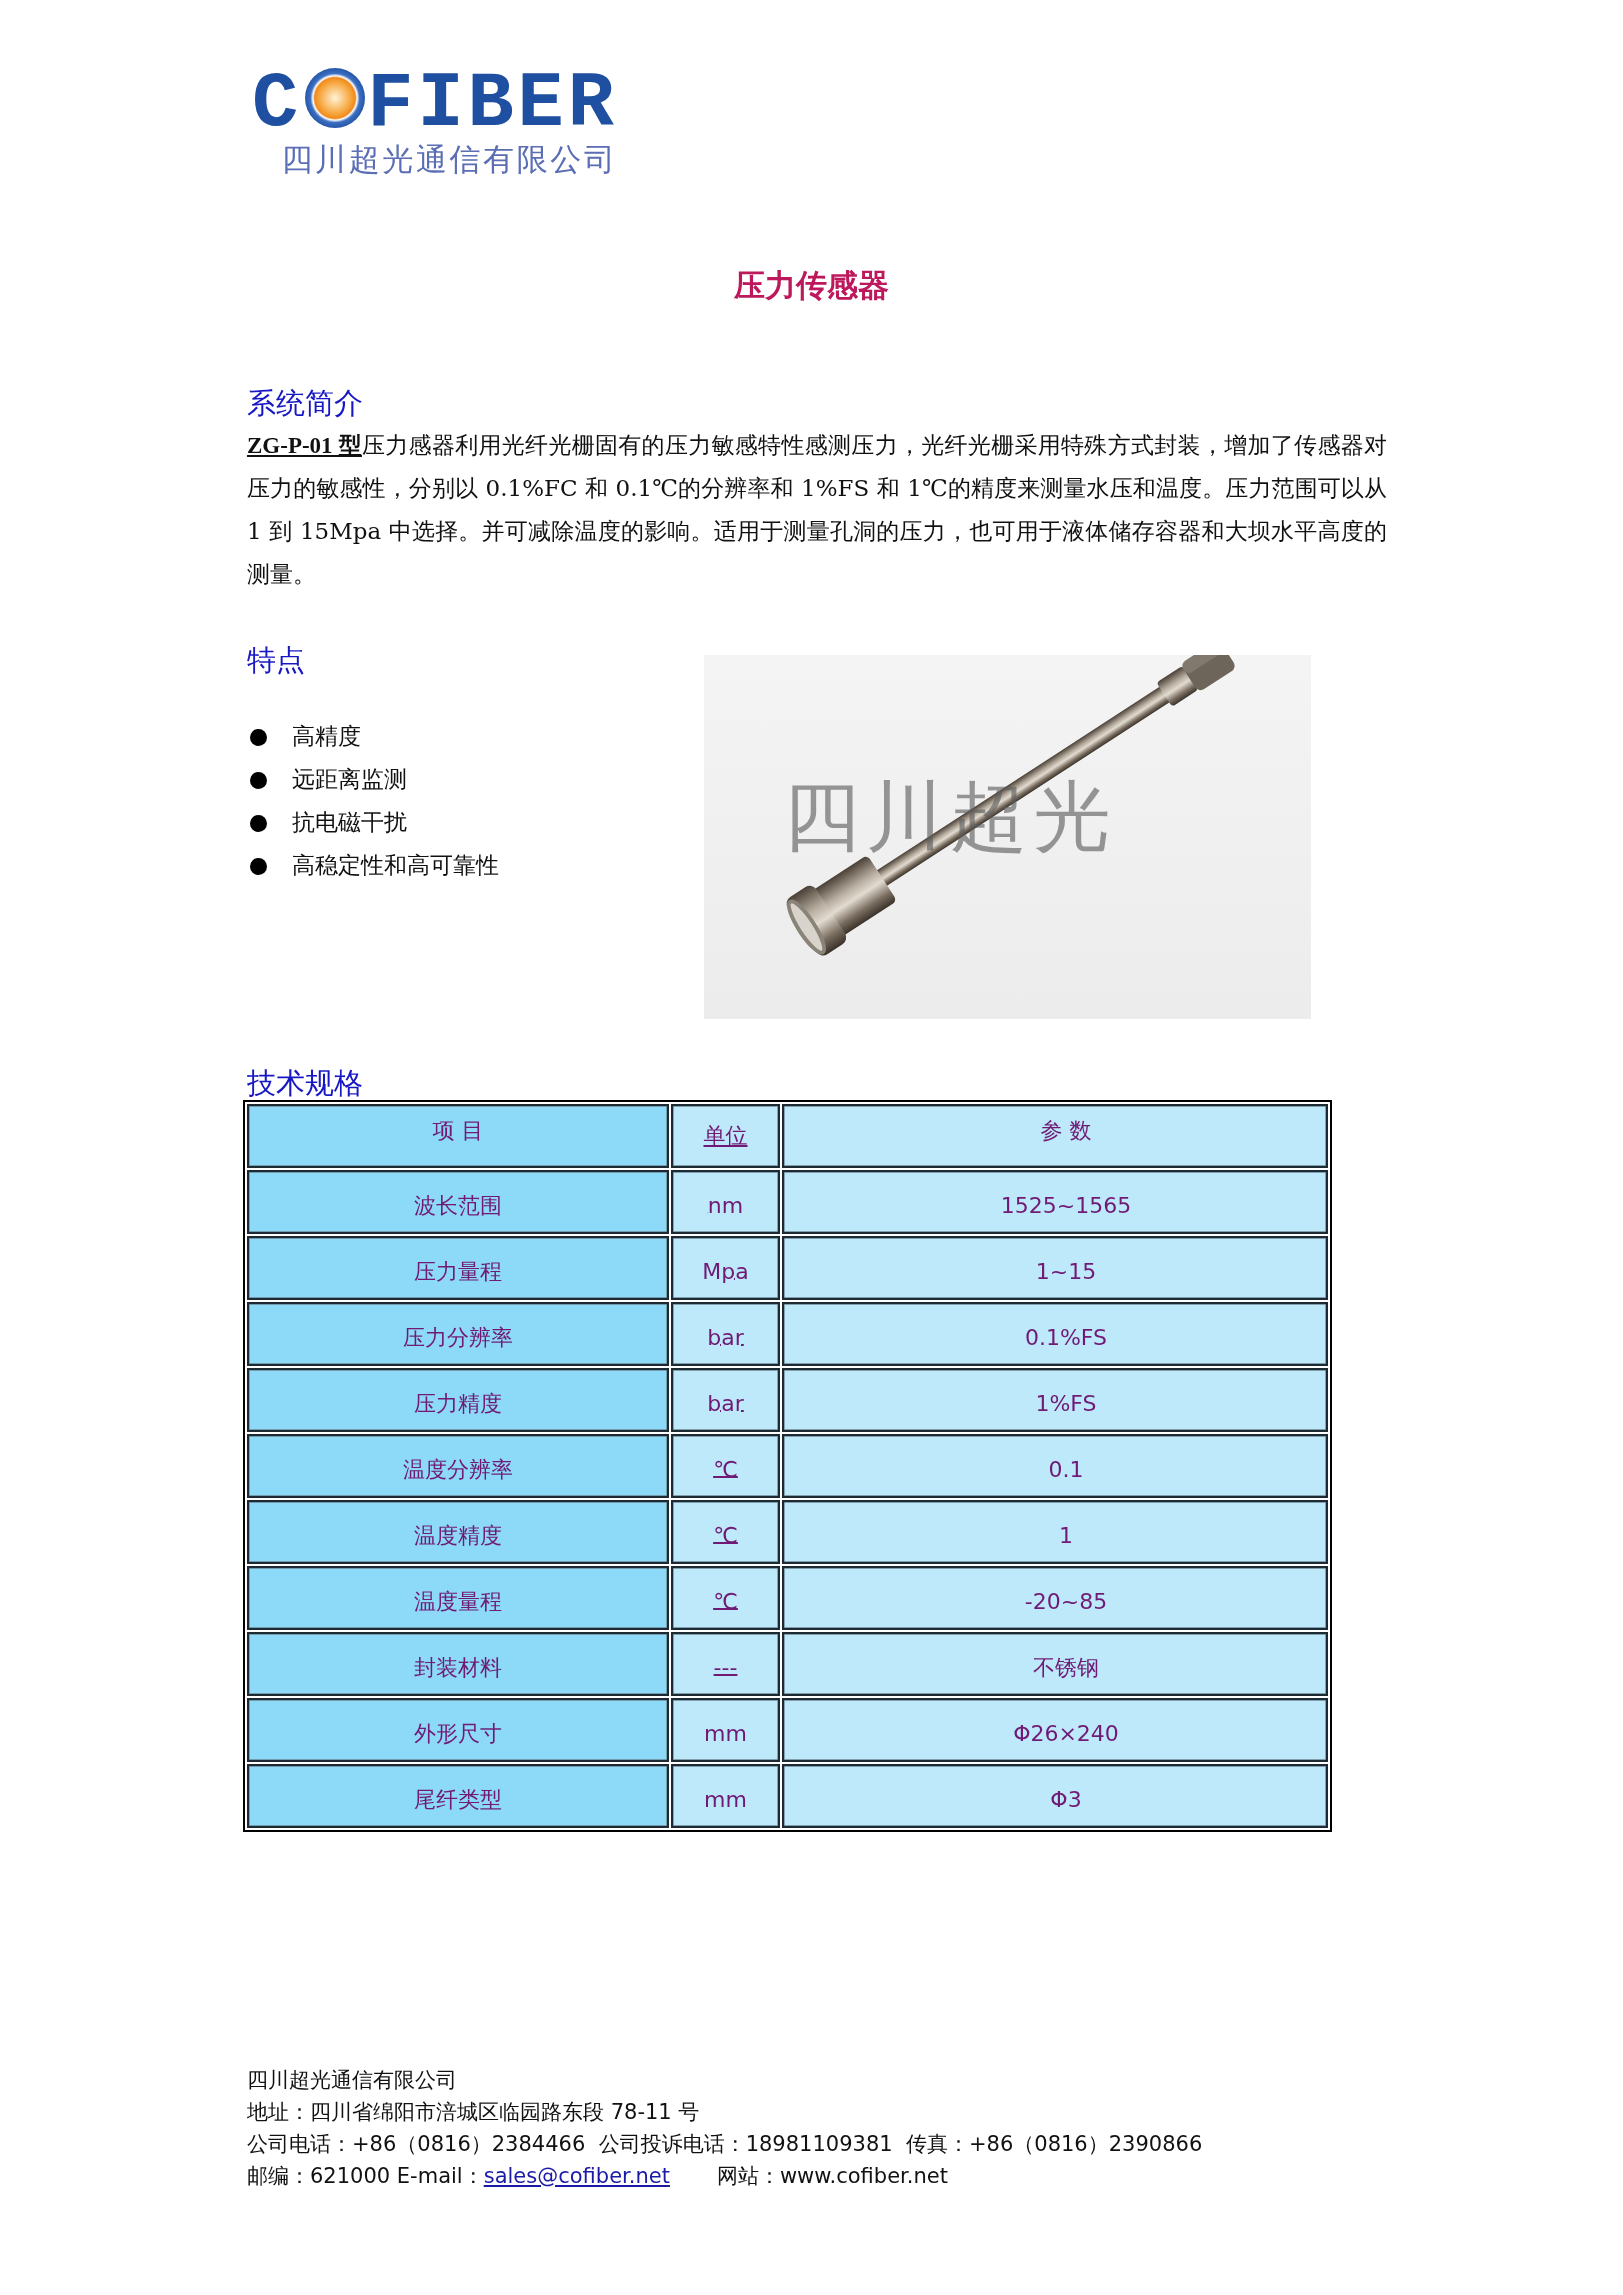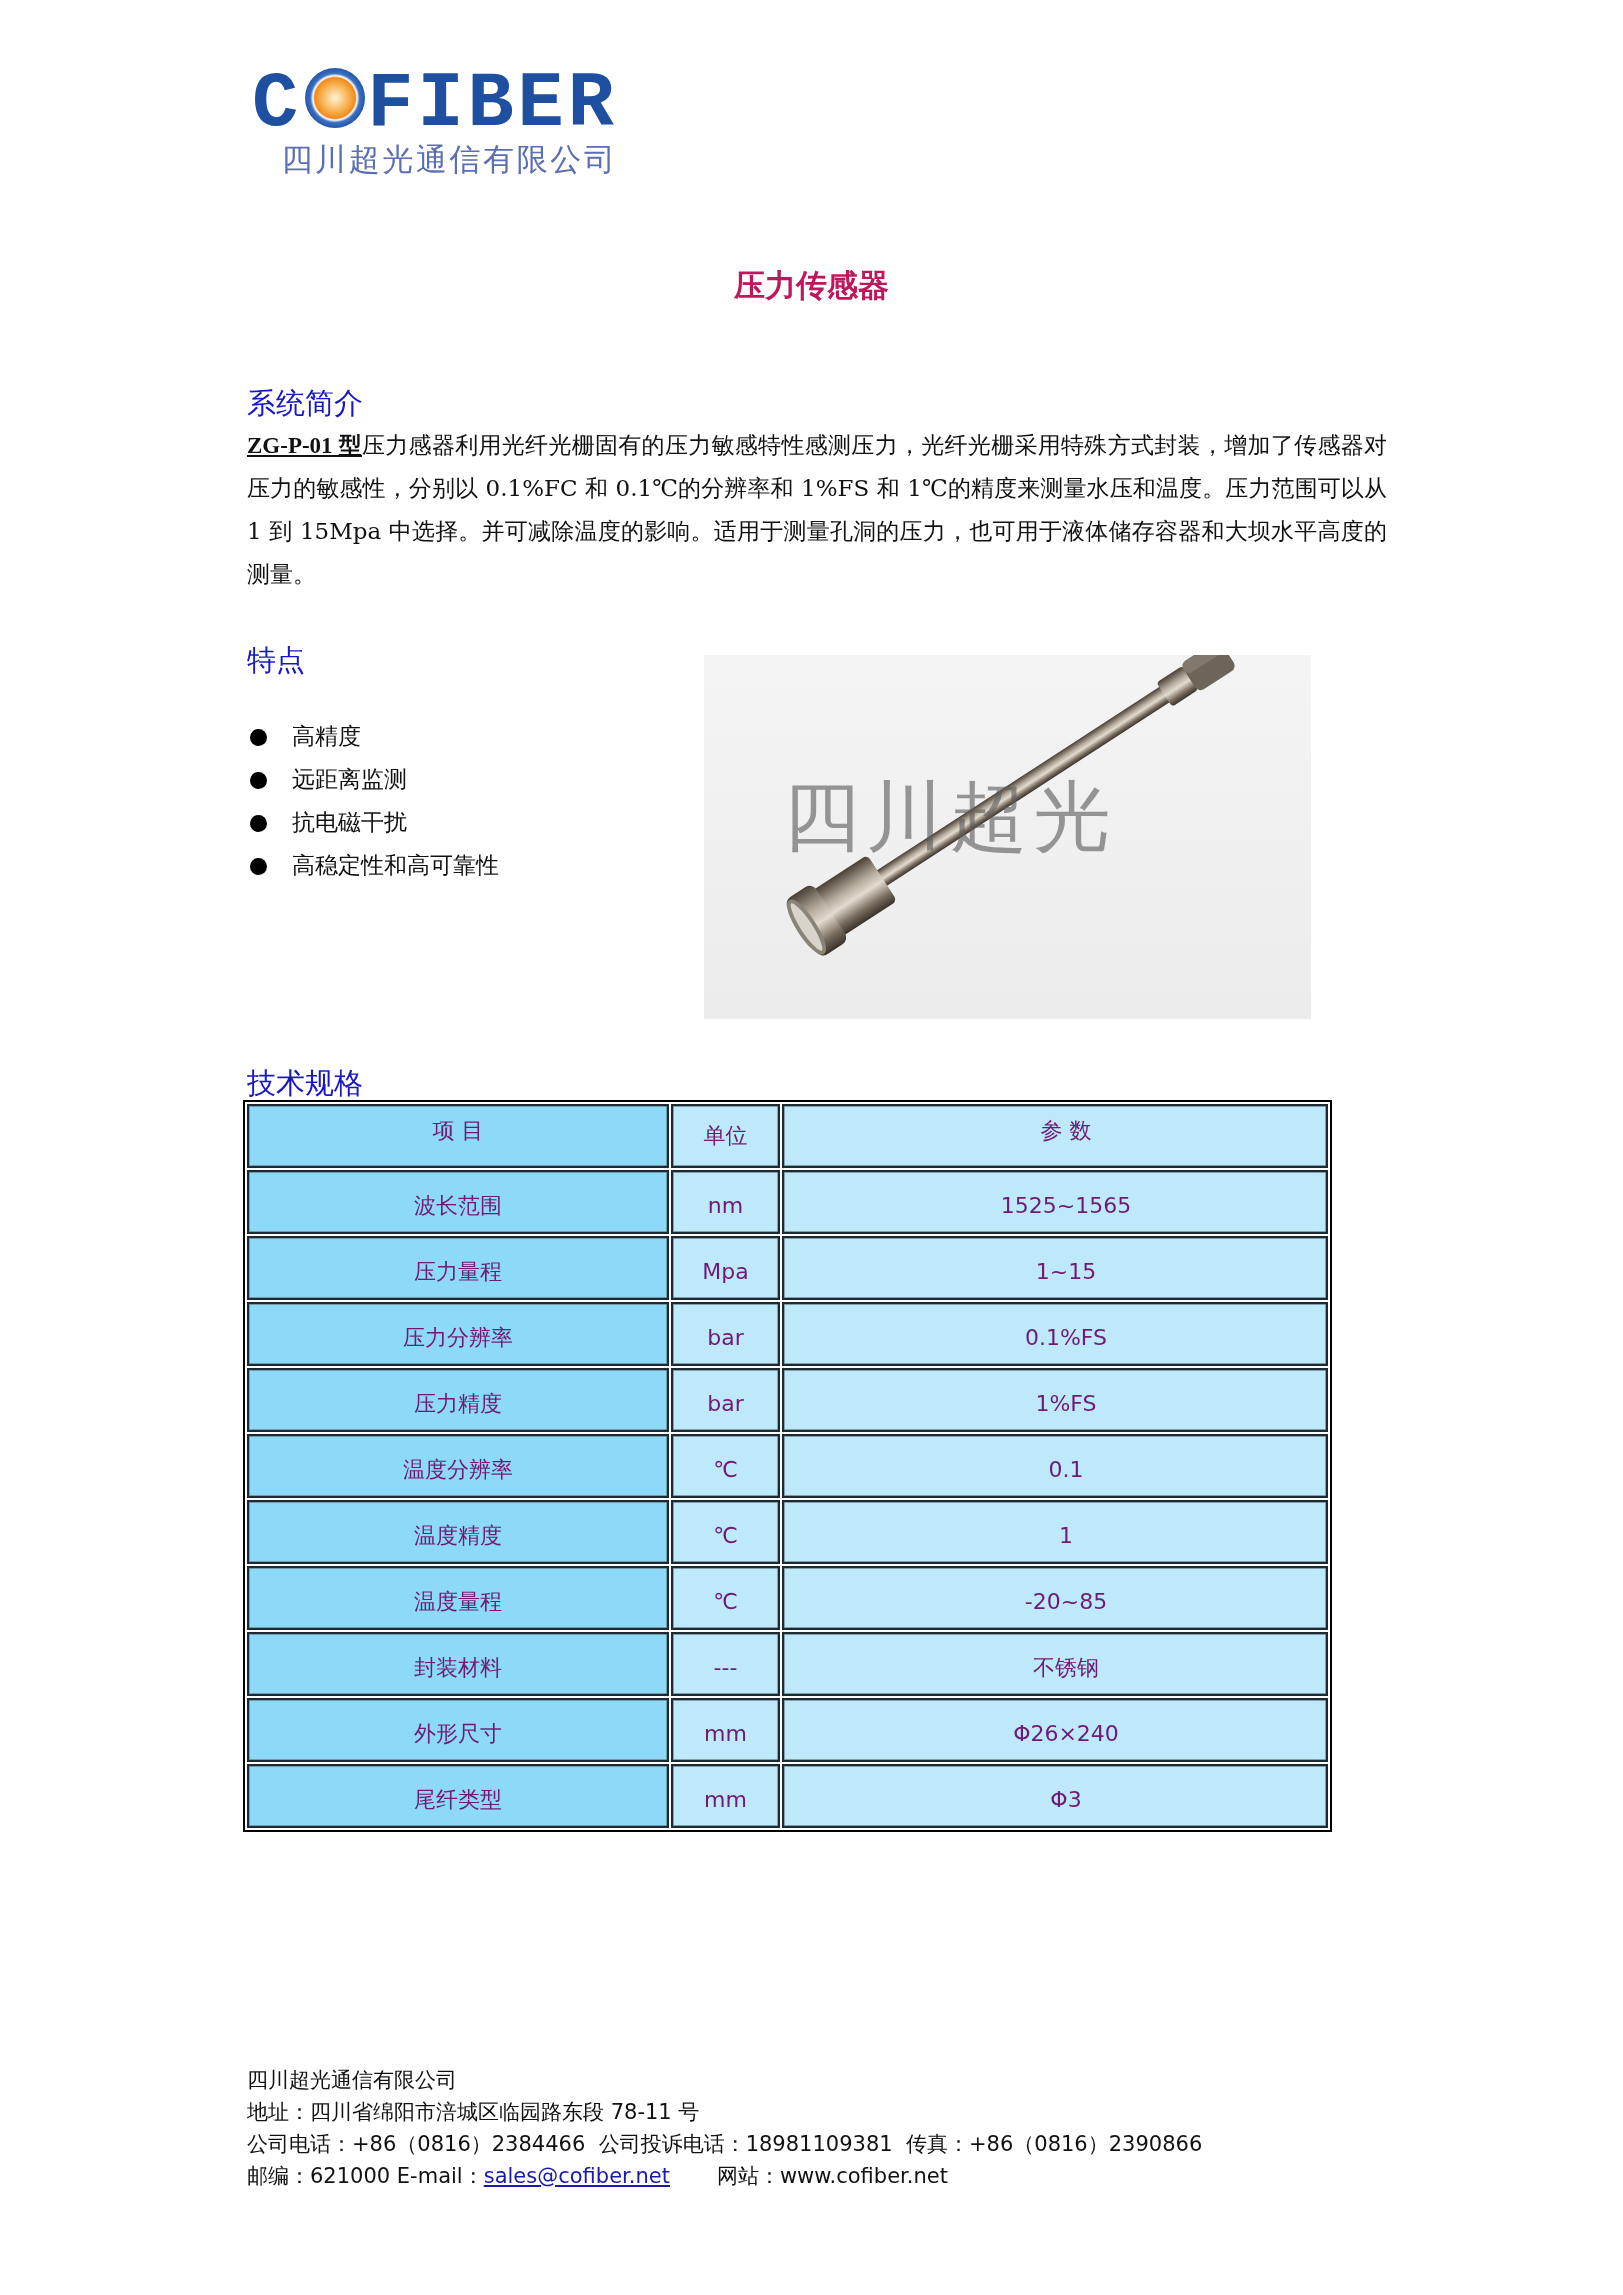--- a/index.html
+++ b/index.html
@@ -39,21 +39,21 @@
   .watermark { position: absolute; left: 79px; top: 111px; font-family: "DejaVu Sans", sans-serif;
                font-size: 77px; color: rgba(90,90,90,0.62); letter-spacing: 6.5px; white-space: nowrap; font-weight: 300; }
 
   
   .spec-table { position: absolute; left: 243px; top: 1100px; width: 1089px;
                 border: 2.6px solid #000; border-collapse: separate; border-spacing: 2.6px; background: #fff; }
   .spec-table td { height: 60px; border: 2px solid #1d2a33; box-shadow: inset 0 0 0 0.7px #6b8794;
                    text-align: center; vertical-align: middle; padding: 0;
                    font-family: "DejaVu Sans", "Liberation Sans", sans-serif; font-size: 22px; color: #701a75; }
   .spec-table td.c1 { width: 418px; background: #8CD9F8; }
-  .spec-table td.c2 { width: 105px; background: #BDE9FB; }
+  .spec-table td.c2 { width: 105px; background: #BDE9FB; text-decoration: underline; }
   .spec-table td.c3 { background: #BDE9FB; padding-left: 22px; }
   .spec-table td .v { position: relative; top: 3.9px; }
   .spec-table tr.head td .v { top: -5.2px; }
   .spec-table tr.head td.c2 .v { top: 0px; }
 
   
   .footer { position: absolute; left: 247px; top: 2064px; font-family: "DejaVu Sans", sans-serif;
             font-size: 21px; line-height: 32px; color: #111; white-space: nowrap; }
   .footer a { color: #1a1aa6; text-decoration: underline; }
   .footer .gap { display: inline-block; width: 47px; }

